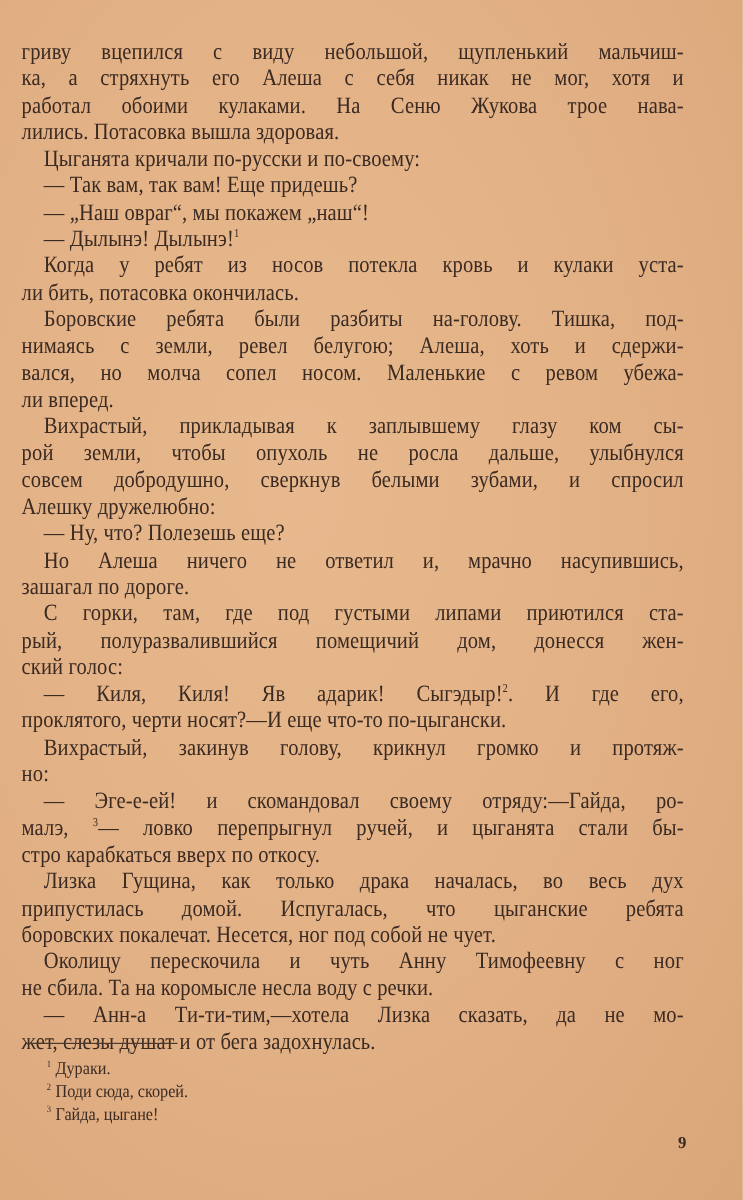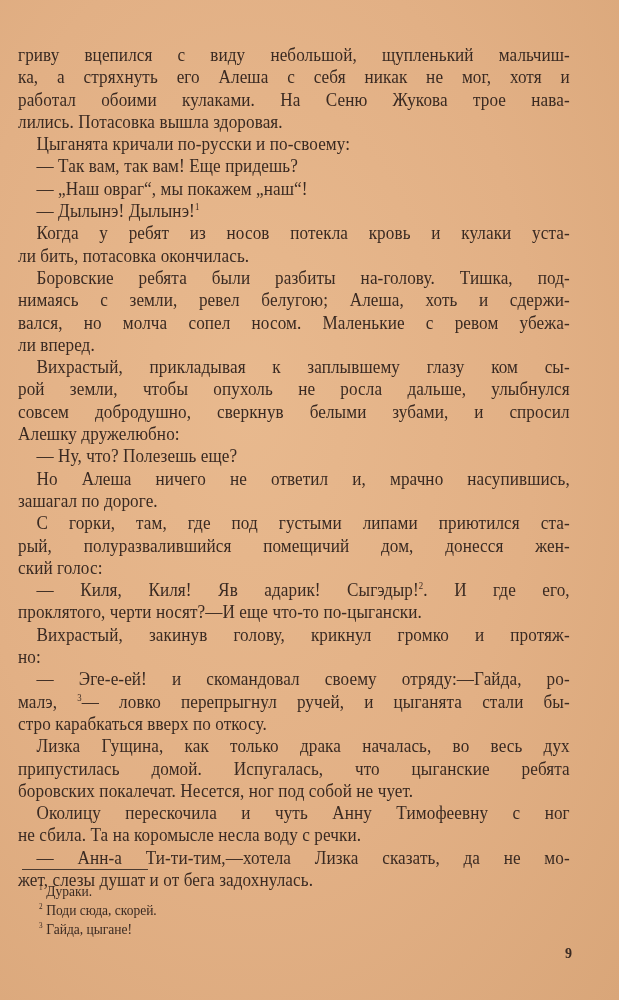--- a/index.html
+++ b/index.html
@@ -3,21 +3,21 @@
 <meta charset="utf-8">
 <style>
   html, body { margin: 0; padding: 0; }
   body {
     width: 619px; height: 1000px; overflow: hidden;
     background: radial-gradient(ellipse at 40% 40%, #e8b98e 0%, #e2b085 55%, #d9a679 100%);
     font-family: "Liberation Serif", serif;
     color: #3a2a22;
     position: relative;
   }
-  .page { position: absolute; left: 18px; top: 44px; width: 552px; }
+  .page { position: absolute; left: 18px; top: 33px; width: 552px; }
   .ln {
     height: 22.3px; line-height: 22.3px; font-size: 19.5px;
     white-space: nowrap; text-align: justify; text-align-last: justify;
     letter-spacing: 0.1px; transform: scaleX(0.88); transform-origin: left center; width: 627px;
   }
   .ln.ind { padding-left: 21px; width: 606px; }
   .ln.last { text-align-last: left; }
   sup { font-size: 10px; line-height: 0; }
   .rule { position: absolute; left: 22px; top: 869px; width: 126px; height: 1px; background: #4a3a30; }
   .notes { position: absolute; left: 39px; top: 882px; font-size: 15px; line-height: 19px; transform: scaleX(0.9); transform-origin: left top; }

